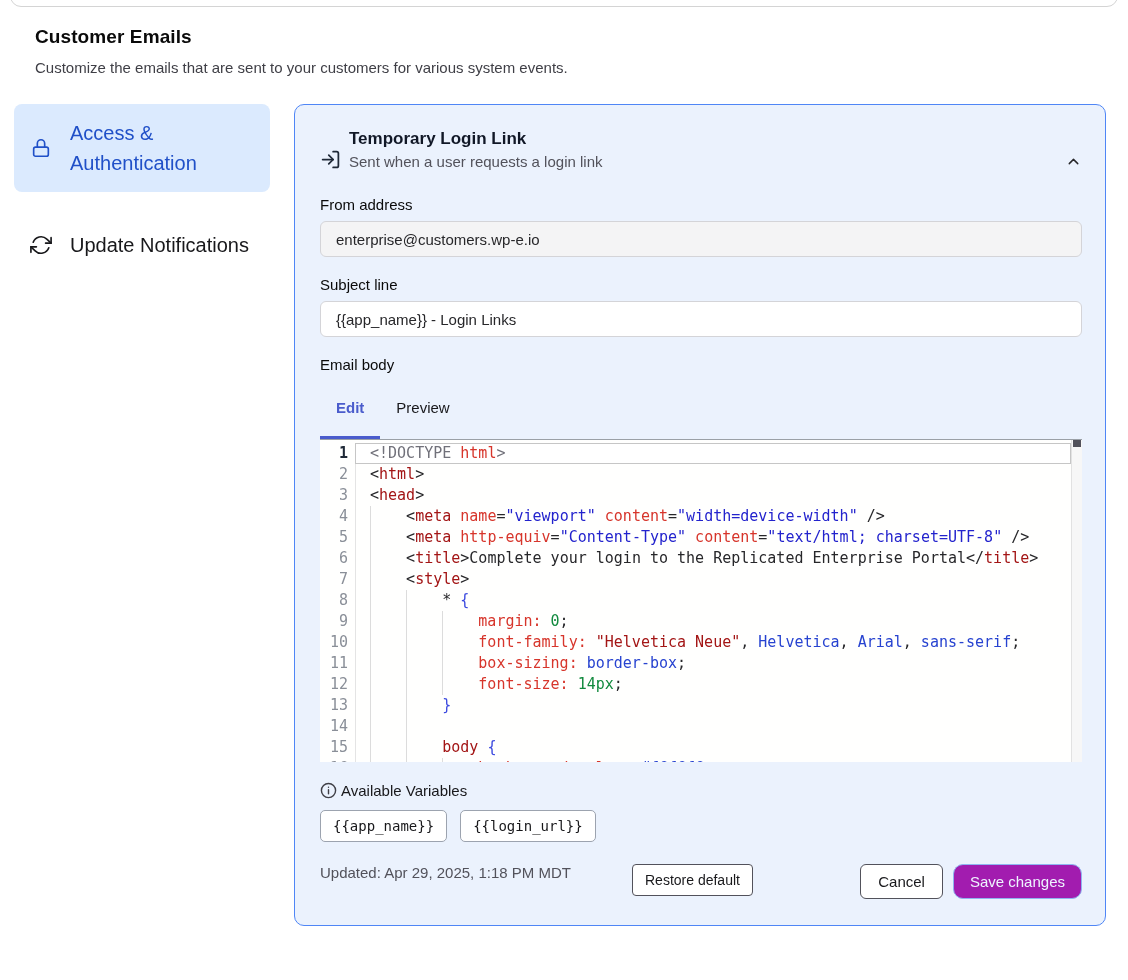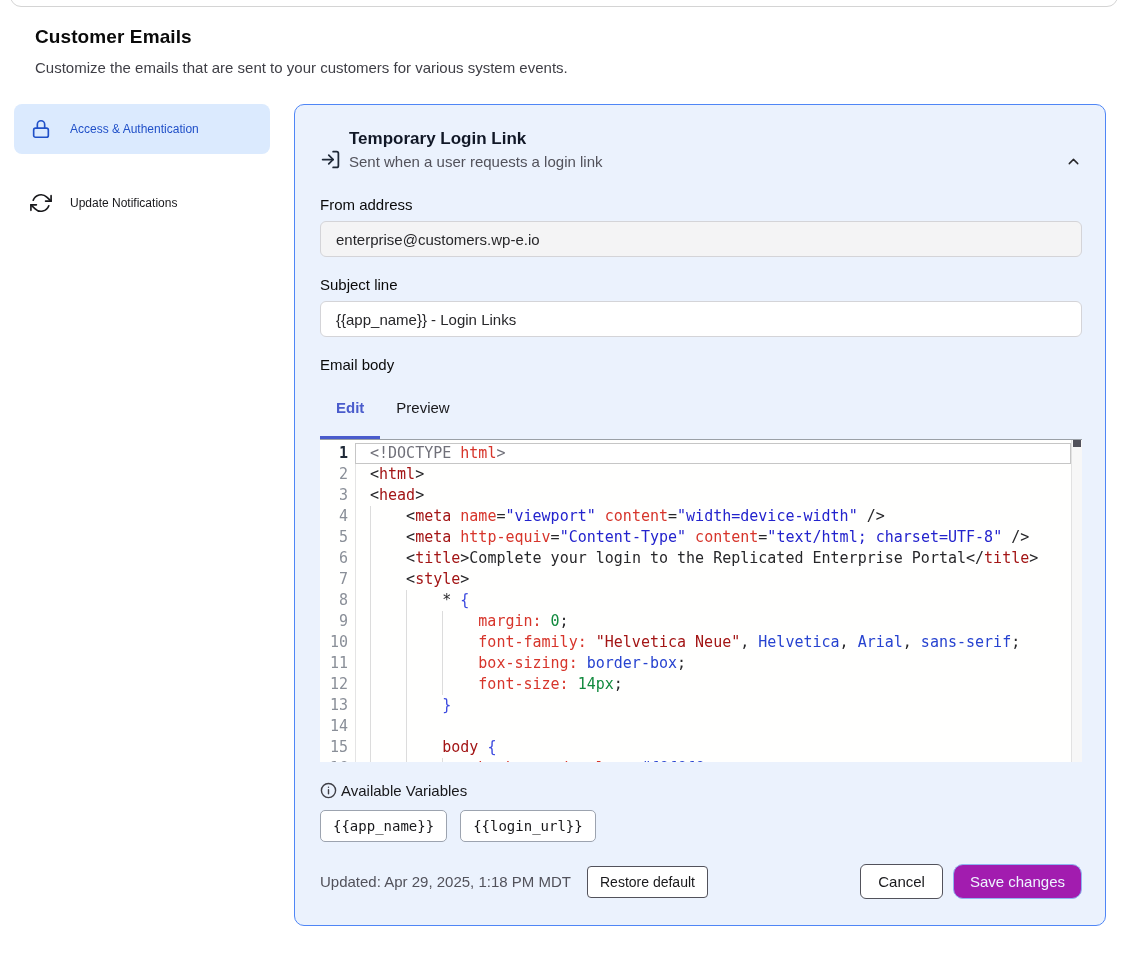--- a/index.html
+++ b/index.html
@@ -11,21 +11,21 @@
     background:#fff; border:1px solid #d4d4d4; border-radius:12px; }
 
   .page-header { margin:26px 35px 0; }
   .page-title { font-size:19px; font-weight:700; color:#0a0a0a; letter-spacing:.1px; }
   .page-subtitle { margin-top:11px; font-size:15px; color:#3f3f46; }
 
   .content { display:flex; gap:24px; margin:28px 22px 0 14px; align-items:flex-start; }
 
   .sidebar { width:256px; flex:none; }
   .side-item { display:flex; gap:18px; align-items:center; padding:14px 16px; border-radius:8px;
-    font-size:12px; line-height:1.5; color:#18181b; cursor:pointer; }
+    font-size:20px; line-height:1.5; color:#18181b; cursor:pointer; }
   .side-item.active { background:#dbeafe; color:#2050c8; }
   .side-item .icn { flex:none; display:flex; }
   .side-item + .side-item { margin-top:24px; }
 
   .panel { flex:1; background:#ebf2fd; border:1px solid #4f86f6; border-radius:10px;
     padding:24px 23px 26px 25px; }
 
   .panel-header { display:flex; gap:8px; align-items:flex-end; }
   .ph-icon { margin-top:6px; display:flex; }
   .ph-title { font-size:17px; font-weight:700; color:#111827; }
@@ -60,21 +60,21 @@
   .t-prop { color:#d7352b; }
   .cm-scroll { position:absolute; top:0; right:0; bottom:0; width:11px; background:#f7f7f7;
     border-left:1px solid #e2e2e2; }
   .cm-thumb { position:absolute; top:0; left:1px; right:1px; height:7px; background:#52525b; }
 
   .vars-head { display:flex; align-items:center; gap:4px; margin-top:20px; font-size:15px; color:#18181b; }
   .chips { display:flex; gap:13px; margin-top:11px; }
   .chip { font-family:"DejaVu Sans Mono", monospace; font-size:14px; padding:7px 12px; background:#fff;
     border:1px solid #9ca3af; border-radius:5px; color:#18181b; cursor:pointer; }
 
-  .panel-footer { display:flex; align-items:center; margin-top:22px; }
+  .panel-footer { display:flex; align-items:flex-start; margin-top:22px;gap:45px; }
   .updated { font-size:15px; color:#52525b; }
   .btn { font-family:inherit; cursor:pointer; }
   .btn-restore { margin-left:16px; font-size:14px; padding:7px 12px; border:1px solid #52525b;
     border-radius:4px; background:#fff; color:#18181b; }
   .footer-right { margin-left:auto; display:flex; gap:10px; }
   .btn-cancel { font-size:15px; padding:8px 17px; border:1px solid #52525b; border-radius:6px;
     background:#fff; color:#18181b; }
   .btn-save { font-size:15px; padding:8px 16px; border:1px solid #8fb5f0; border-radius:10px;
     background:#a21caf; color:#eef4ff; }
   svg { display:block; }

